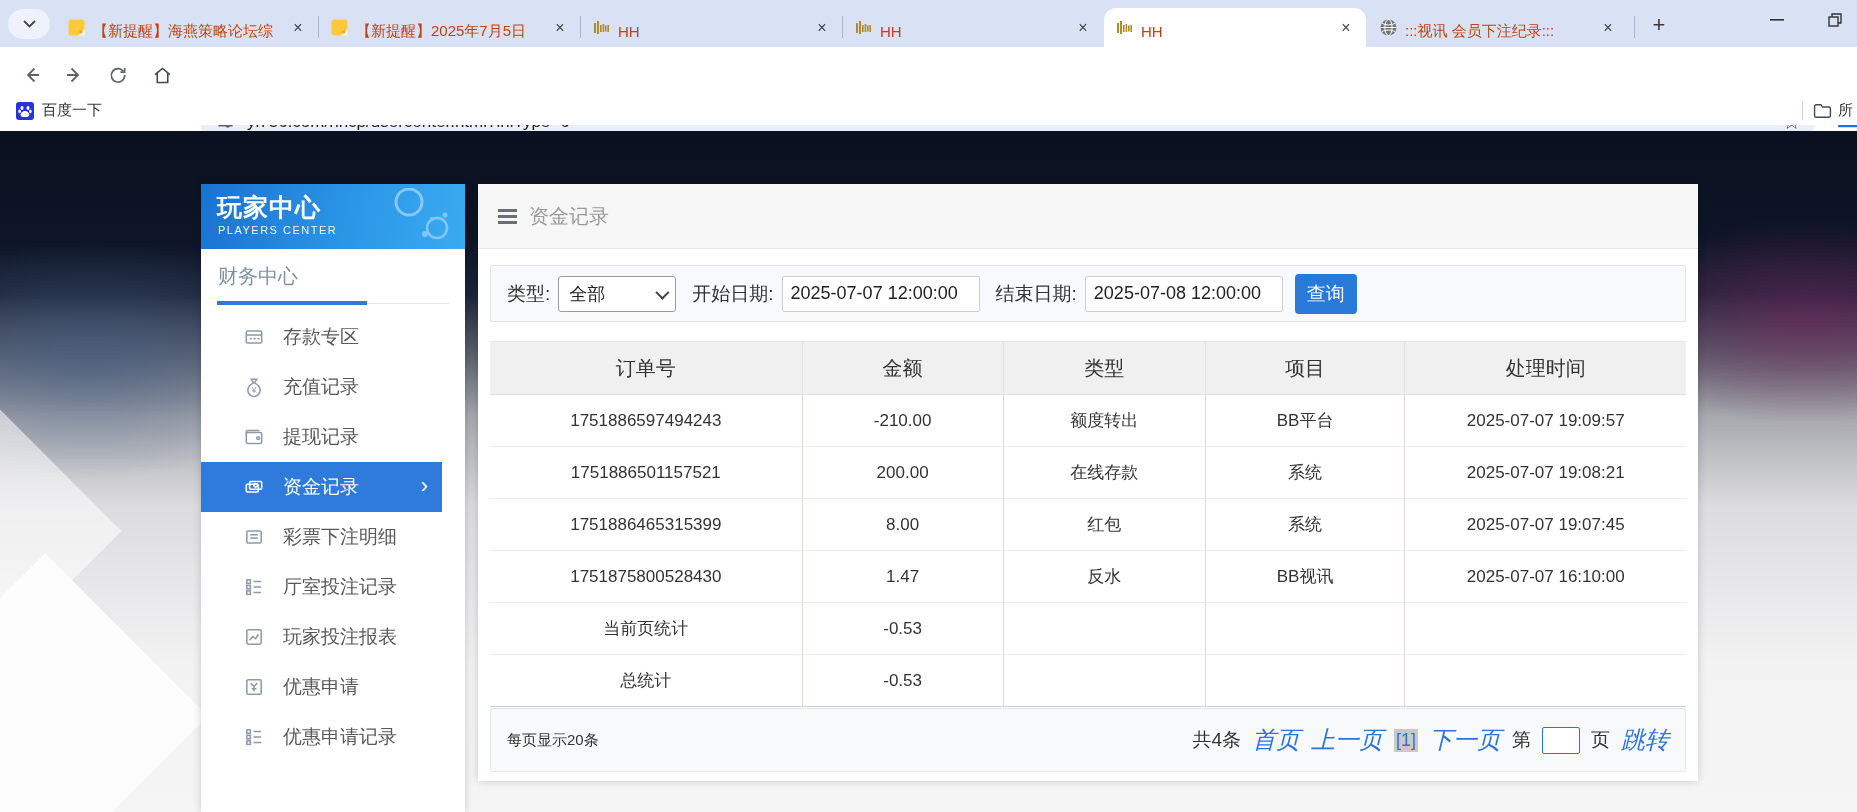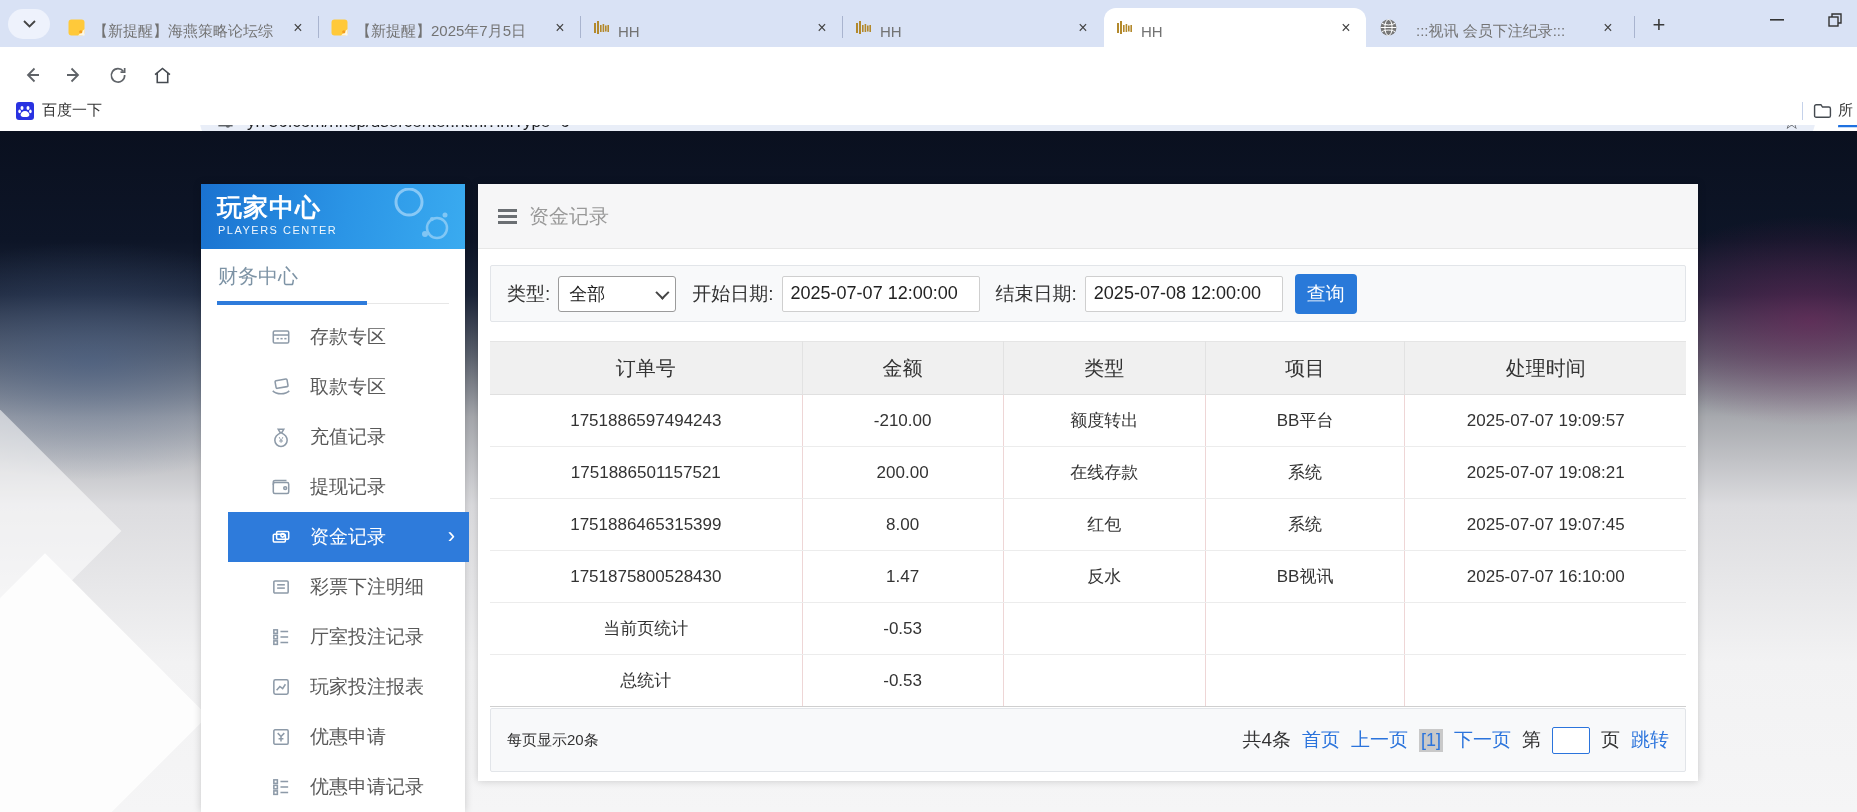--- a/index.html
+++ b/index.html
@@ -7,21 +7,21 @@
     width:1857px;height:812px;position:relative;overflow:hidden;
     font-family:"Liberation Sans",sans-serif;background:#fff;
   }
   
   .tabstrip{position:absolute;left:0;top:0;width:1857px;height:47px;background:#d9e2f5;}
   .tabsearch{position:absolute;left:8px;top:9px;width:42px;height:30px;border-radius:15px;
     background:#eef2fc;display:flex;align-items:center;justify-content:center;color:#444;font-size:14px;}
   .tab{position:absolute;top:8px;height:39px;display:flex;align-items:center;padding:0 10px 0 12px;
     box-sizing:border-box;}
   .tab.active{background:#fff;border-radius:12px 12px 0 0;}
-  .tab-title{flex:1;font-size:15px;color:#737373;white-space:nowrap;overflow:hidden;margin:8px 6px 0 8px;}
+  .tab-title{flex:1;font-size:15px;color:#c2410c;white-space:nowrap;overflow:hidden;margin:8px 6px 0 8px;}
   .tab-close{width:20px;height:20px;border-radius:10px;display:flex;align-items:center;justify-content:center;
     color:#444;font-size:16px;flex:0 0 auto;}
   .tab-divider{position:absolute;top:16px;width:1px;height:22px;background:#a9b4cf;}
   .favicon{width:17px;height:17px;flex:0 0 auto;display:inline-flex;}
   .newtab-btn{position:absolute;left:1644px;top:10px;width:30px;height:30px;display:flex;align-items:center;
     justify-content:center;font-size:22px;color:#3a3a3a;}
   .win-btn{position:absolute;top:0;width:44px;height:40px;display:flex;align-items:center;justify-content:center;color:#333;}
   .toolbar{position:absolute;left:0;top:47px;width:1857px;height:56px;background:#fff;}
   .nav-ic{position:absolute;top:12px;width:32px;height:32px;display:flex;align-items:center;justify-content:center;}
   .omnibox{position:absolute;left:200px;top:55px;width:1615px;height:40px;border-radius:20px;background:#e9eef8;
@@ -47,21 +47,21 @@
   .sidebar{position:absolute;left:201px;top:184px;width:264px;height:628px;background:#fff;box-shadow:0 0 8px rgba(0,0,0,.18);}
   .side-banner{position:absolute;left:0;top:0;width:264px;height:65px;
     background:linear-gradient(100deg,#1a72d0 0%,#2b95e6 55%,#3aabf0 100%);overflow:hidden;}
   .sb-title{position:absolute;left:16px;top:7px;font-size:25px;font-weight:bold;color:#fff;letter-spacing:1px;}
   .sb-sub{position:absolute;left:17px;top:40px;font-size:11px;color:rgba(255,255,255,.92);letter-spacing:1.5px;}
   .sb-deco{position:absolute;right:6px;top:4px;opacity:.55;}
   .side-section{position:absolute;left:0;top:65px;width:264px;height:63px;box-sizing:border-box;}
   .ss-label{position:absolute;left:17px;top:14px;font-size:20px;color:#7d93a5;}
   .ss-line{position:absolute;left:16px;right:16px;top:54px;height:1px;background:#e7e7e7;}
   .ss-line-blue{position:absolute;left:16px;top:52px;width:150px;height:4px;background:#2e7bdb;}
-  .side-list{position:absolute;left:0;top:128px;width:241px;margin-left:27px;}
+  .side-list{position:absolute;left:0;top:128px;width:241px;}
   .side-item{height:50px;display:flex;align-items:center;color:#595959;position:relative;}
   .si-icon{width:22px;height:22px;margin-left:42px;color:#8d9aa8;display:inline-flex;}
   .si-label{font-size:19px;margin-left:18px;}
   .side-item.active{background:#2e7bdb;color:#fff;}
   .side-item.active .si-icon{color:#fff;}
   .si-chevron{position:absolute;right:14px;top:50%;transform:translateY(-54%);font-size:22px;color:#fff;}
   
   .main{position:absolute;left:478px;top:184px;width:1220px;height:597px;background:#fff;box-shadow:0 0 8px rgba(0,0,0,.18);}
   .main-header{position:absolute;left:0;top:0;width:1220px;height:65px;background:#f6f6f7;border-bottom:1px solid #e7e7e7;
     box-sizing:border-box;display:flex;align-items:center;}
@@ -83,21 +83,21 @@
     border-right:1px solid #e2e2e2;border-bottom:1px solid #e0e0e0;border-top:1px solid #e5e5e5;}
   .records td{height:49px;font-size:17px;color:#333;text-align:center;
     border-right:1px solid #eed6d6;border-bottom:1px solid #ececec;margin-top:19px;}
   .records th:last-child,.records td:last-child{border-right:none;}
   .records tr.last td{border-bottom:1px solid #cfcfcf;}
   .pagination{position:absolute;left:12px;top:524px;width:1196px;height:64px;background:#f8f9fa;border:1px solid #e2e5e9;
     border-radius:2px;box-sizing:border-box;display:flex;align-items:center;}
   .pg-size{font-size:15px;color:#333;margin-left:16px;}
   .pg-right{margin-left:auto;margin-right:16px;display:flex;align-items:center;gap:11px;}
   .pg-total{font-size:19px;color:#333;}
-  .pg-link{font-size:19px;color:#2b74dc;text-decoration:none;}
+  .pg-link{font-size:24px;color:#2b74dc;text-decoration:none;font-style:italic;}
   .pg-current{font-size:18px;color:#2b74dc;background:#c9c9c9;padding:1px 2px;}
   .pg-text{font-size:19px;color:#333;}
   .pg-input{width:38px;height:27px;border:1px solid #2b74dc;border-radius:2px;background:#fff;box-sizing:border-box;}
   svg{display:block;}
 </style>
 </head>
 <body>
 
 <div class="tabstrip">
   <div class="tabsearch">
@@ -177,21 +177,21 @@
             <rect x="9.6" y="5" width="1.6" height="8"></rect>
             <rect x="12" y="6.5" width="1.6" height="6"></rect>
             <rect x="14.4" y="6" width="1.6" height="7"></rect>
           </g>
         </svg>
     </span>
     <span class="tab-title">HH</span>
     <span class="tab-close">×</span>
   </div>
 
-  <div class="tab" style="left:1368px;width:260px;gap:11px;">
+  <div class="tab" style="left:1368px;width:260px;">
     <span class="favicon">
       <svg width="17" height="17" viewBox="0 0 17 17">
           <circle cx="8.5" cy="8.5" r="8" fill="#767676"></circle>
           <g stroke="#fff" stroke-width="1" fill="none">
             <ellipse cx="8.5" cy="8.5" rx="3.6" ry="8"></ellipse>
             <line x1="0.5" y1="8.5" x2="16.5" y2="8.5"></line>
             <path d="M2 4.4c3.8 2 9.2 2 13 0M2 12.6c3.8-2 9.2-2 13 0"></path>
           </g>
         </svg>
     </span>
@@ -304,29 +304,20 @@
       <span class="si-icon">
           <svg width="22" height="22" viewBox="0 0 20 20" stroke="currentColor" fill="none" stroke-width="1.4">
             <rect x="3" y="4.5" width="14" height="11" rx="1.2"></rect>
             <line x1="3" y1="8.2" x2="17" y2="8.2"></line>
             <line x1="6" y1="11.5" x2="8" y2="11.5"></line>
             <line x1="9.5" y1="11.5" x2="11.5" y2="11.5"></line>
             <line x1="13" y1="11.5" x2="15" y2="11.5"></line>
           </svg>
         </span>
       <span class="si-label">存款专区</span>
-    </div>
-    <div class="side-item">
-      <span class="si-icon">
-          <svg width="22" height="22" viewBox="0 0 20 20" stroke="currentColor" fill="none" stroke-width="1.4">
-            <rect x="5" y="3.5" width="11" height="7" rx="1" transform="rotate(-10 10.5 7)"></rect>
-            <path d="M2.5 13.5c3.5 3.5 11.5 3.5 15 0"></path>
-          </svg>
-        </span>
-      <span class="si-label">取款专区</span>
     </div>
     <div class="side-item">
       <span class="si-icon">
           <svg width="22" height="22" viewBox="0 0 20 20" stroke="currentColor" fill="none" stroke-width="1.4">
             <path d="M7.5 3h5l-1.7 3h-1.6z"></path>
             <path d="M10 6c-3.6 1.6-5.6 4-5.6 7a5.6 5.6 0 0 0 11.2 0c0-3-2-5.4-5.6-7z"></path>
             <text x="10" y="15.2" font-size="7.5" text-anchor="middle" fill="currentColor" stroke="none">¥</text>
           </svg>
         </span>
       <span class="si-label">充值记录</span>

